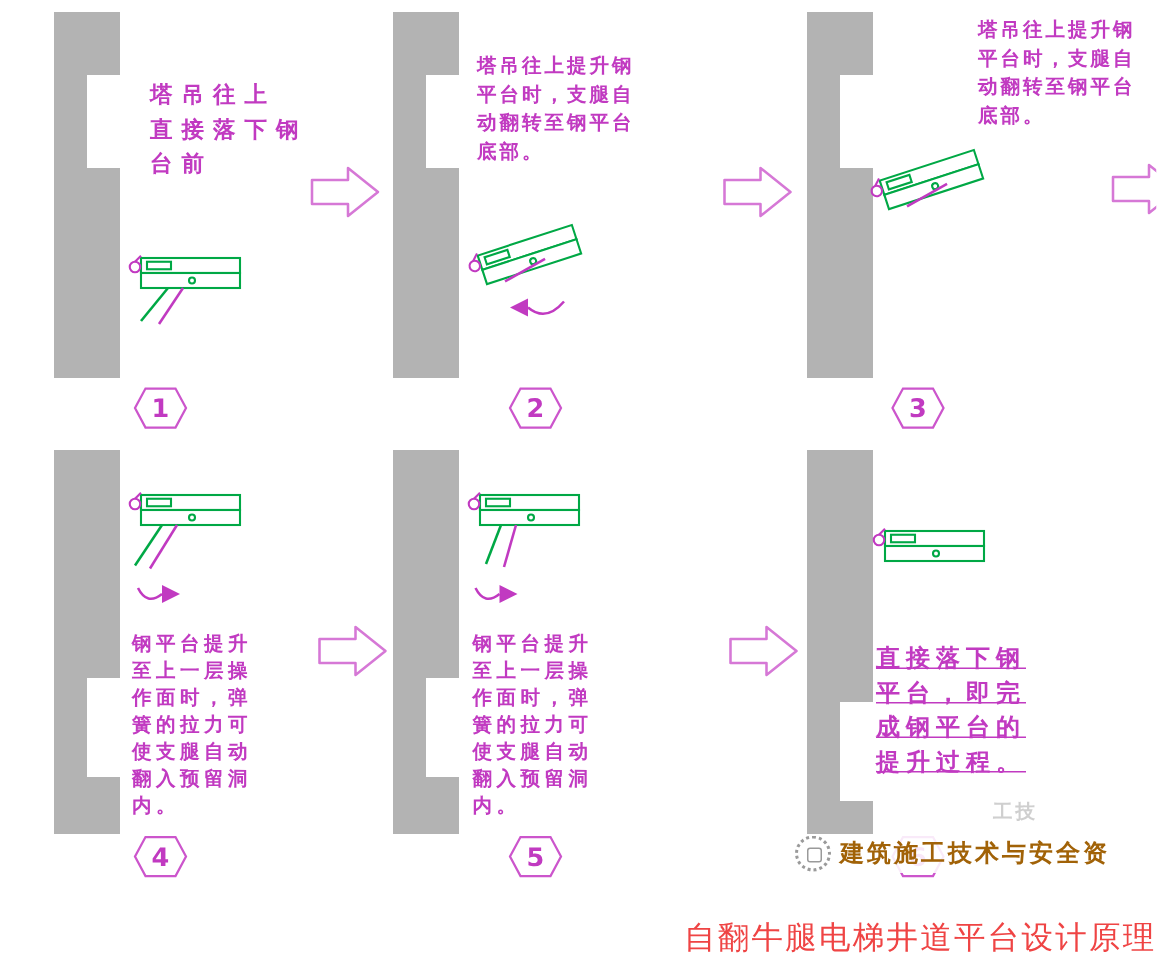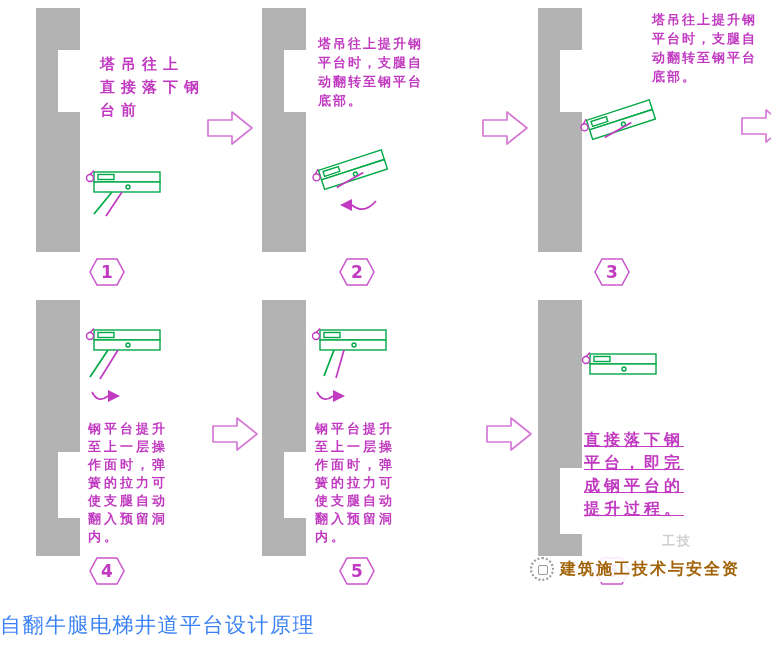--- a/index.html
+++ b/index.html
@@ -21,22 +21,22 @@
          font-family:"DejaVu Sans", sans-serif; }
   
   .note { position:absolute; color:#c13ac1; font-weight:bold; white-space:pre-line; }
   .n1 { left:100px; top:52px;  font-size:15px; line-height:23px; letter-spacing:6px; }
   .n2 { left:318px; top:34px;  font-size:13px; line-height:19px; letter-spacing:2px; }
   .n3 { left:652px; top:10px;  font-size:13px; line-height:19px; letter-spacing:2px; width:130px; }
   .n4 { left:88px;  top:420px; font-size:13px; line-height:18px; letter-spacing:3px; }
   .n5 { left:315px; top:420px; font-size:13px; line-height:18px; letter-spacing:3px; }
   .n6 { left:584px; top:428px; font-size:16px; line-height:23px; letter-spacing:4px;text-decoration:underline; }
   .caption {
-    position:absolute; left:0; right:0; top:611px; text-align:left;
-    font-size:21px; color:#3b82f6; letter-spacing:1.5px;
+    position:absolute; left:0; right:0; top:611px; text-align:right;
+    font-size:21px; color:#ef4444; letter-spacing:1.5px;
   }
   .watermark {
     position:absolute; left:528px; top:556px; display:flex; align-items:center;
     gap:6px; color:#a16207; font-size:16px; font-weight:bold; letter-spacing:2px;
     background:rgba(255,255,255,0.88); padding:1px 2px;
   }
   .wm-logo {
     width:20px; height:20px; border:2px dotted #9a9a9a; border-radius:50%;
     position:relative; flex:0 0 auto;
   }

